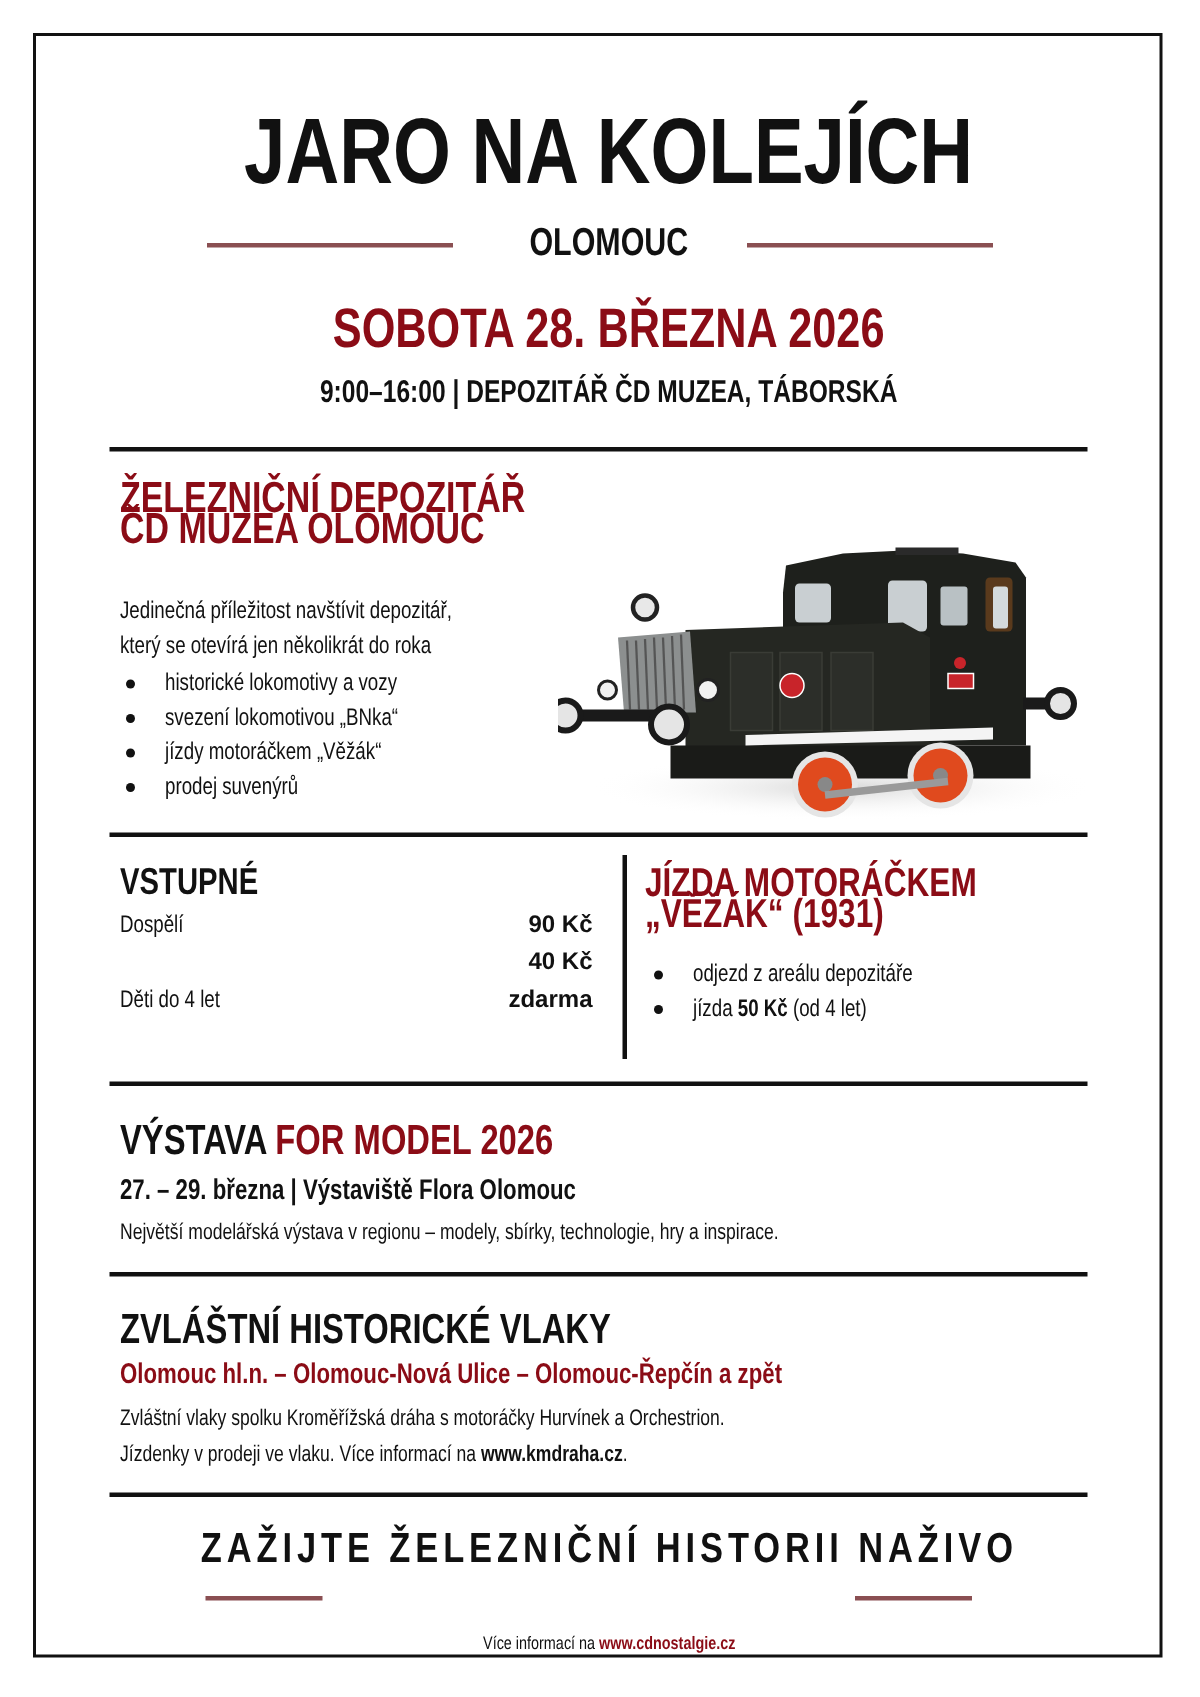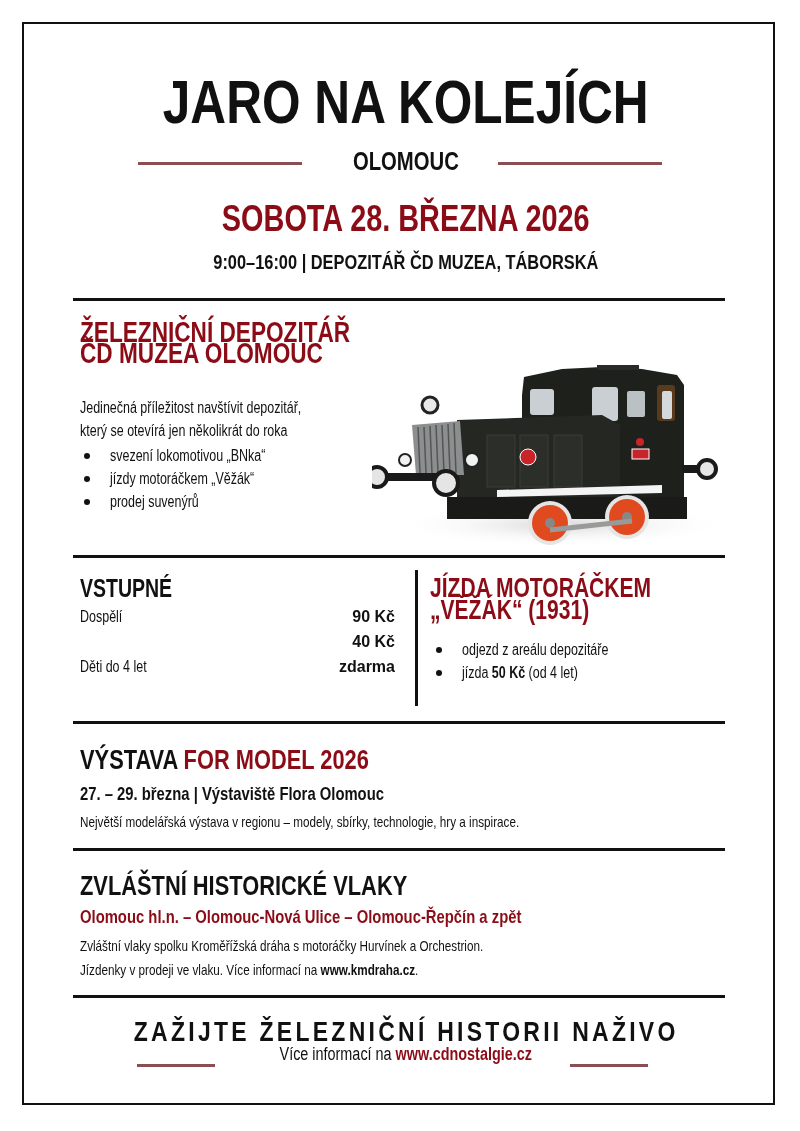--- a/index.html
+++ b/index.html
@@ -59,20 +59,21 @@
 
 <div class="abs" style="left:80px; top:316px;">
   <div class="sq h2red">ŽELEZNIČNÍ DEPOZITÁŘ</div><br>
   <div class="sq h2red" style="margin-top:-19px;">ČD MUZEA OLOMOUC</div>
 </div>
 <div class="abs body15" style="left:80px; top:396px;">
   <div class="sq">Jedinečná příležitost navštívit depozitář,</div><br>
   <div class="sq" style="margin-top:-6px;">který se otevírá jen několikrát do roka</div>
 </div>
 <ul class="abs bul" style="left:80px; top:444px; width:300px;">
+  <li><span class="sq">historické lokomotivy a vozy</span></li>
   <li><span class="sq">svezení lokomotivou „BNka“</span></li>
   <li><span class="sq">jízdy motoráčkem „Věžák“</span></li>
   <li><span class="sq">prodej suvenýrů</span></li>
 </ul>
 
 <svg class="loco" viewBox="0 0 352 225">
   <defs>
     <radialGradient id="shadow" cx="50%" cy="50%" r="50%">
       <stop offset="0%" stop-color="#d8d8d8"></stop>
       <stop offset="100%" stop-color="#ffffff" stop-opacity="0"></stop>
@@ -183,16 +184,16 @@
 <div class="abs" style="left:80px; top:961px; font-size:15px;">
   <span class="sq"><span>Jízdenky v prodeji ve vlaku. Více informací na </span><b>www.kmdraha.cz</b><span>.</span></span>
 </div>
 
 <div class="hr" style="top:995px;"></div>
 
 <div class="abs center" style="top:1016px; font-size:28px; font-weight:bold; letter-spacing:4px;">
   <span style="display:inline-block; transform:scaleX(0.82);">ZAŽIJTE ŽELEZNIČNÍ HISTORII NAŽIVO</span>
 </div>
 <div class="redline" style="left:137px; top:1064px; width:78px;"></div>
-<div class="abs center" style="top:1044px; font-size:18px;">
+<div class="abs center" style="top:1088px; font-size:12px;">
   <span style="display:inline-block; transform:scaleX(0.8);"><span>Více informací na </span><b class="red">www.cdnostalgie.cz</b></span>
 </div>
 <div class="redline" style="left:570px; top:1064px; width:78px;"></div>
 
 </body></html>

